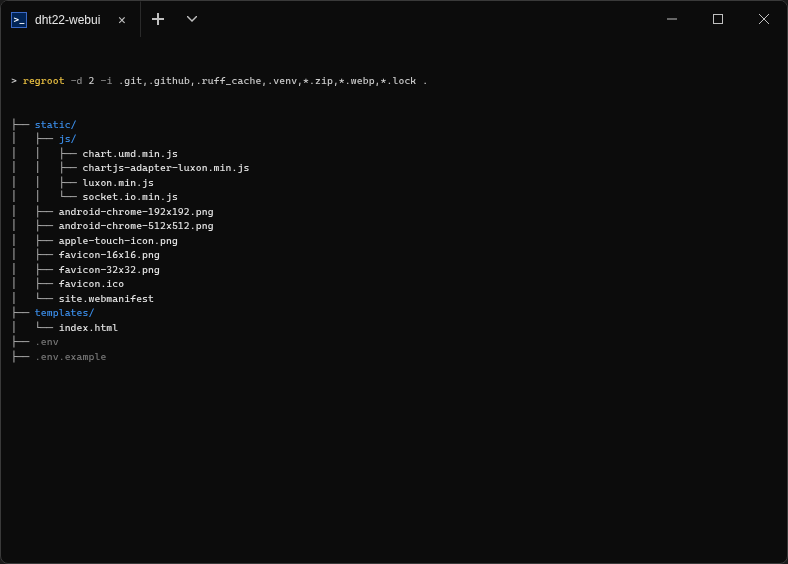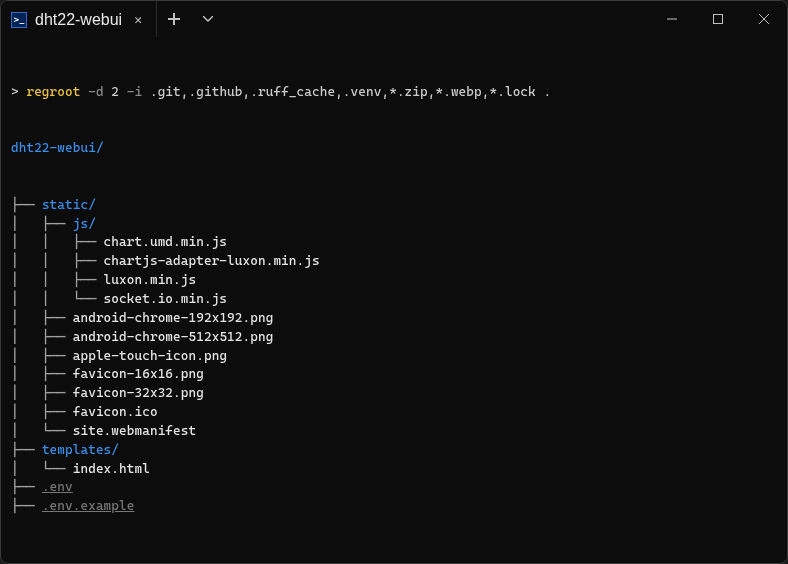--- a/index.html
+++ b/index.html
@@ -48,21 +48,21 @@
     cursor: pointer;
   }
   .tab .tab-icon {
     width: 16px; height: 16px;
     display: inline-flex; align-items:center; justify-content:center;
     background:#012456;
     border:1px solid #3b69c6;
     font-size:10px;
     color:#fff;
   }
-  .tab .tab-title { flex:1; font-size:16px; font-family:"Segoe UI",sans-serif;}
+  .tab .tab-title { flex:1; font-size:12px; font-family:"Segoe UI",sans-serif;}
   .tab .tab-close {
     width:16px;height:16px;color:#c0c0c0;font-size:13px;
     display:flex;align-items:center;justify-content:center;
     cursor:pointer;
   }
   .new-tab, .tab-dropdown {
     width: 34px;
     display:flex;align-items:center;justify-content:center;
     color:#c0c0c0; cursor:pointer; font-size:14px;
   }
@@ -72,32 +72,32 @@
     width:46px;height:36px;
     display:flex;align-items:center;justify-content:center;
     color:#c0c0c0;cursor:pointer;
   }
   .terminal{
     flex:1;
     padding: 8px 10px 2px 10px;
     color:#cccccc;
     line-height:1.45;
     white-space: pre;
-    font-size:13px;
+    font-size:10px;
     letter-spacing:0.1px;
     overflow:hidden;
   }
   .row{display:block;}
   .prompt-tok{color:#cccccc;}
   .cmd{color:#ecc242;}
   .flag{color:#888888;}
   .arg{color:#cccccc;}
   .dir{color:#3b8eea;}
   .file{color:#e5e5e5;}
-  .dim{color:#777777;text-decoration:underline;}
+  .dim{color:#777777;}
   .tree-char{color:#a0a0a0;}
 </style>
 </head>
 <body>
 
 <div class="window">
 
   <div class="titlebar">
     <div class="tab-area">
       <div class="tab">
@@ -131,17 +131,16 @@
       <div class="win-btn">
         <svg width="10" height="10" viewBox="0 0 10 10">
             <path d="M0 0l10 10M10 0L0 10" stroke="currentColor" stroke-width="1"></path>
           </svg>
       </div>
     </div>
   </div>
 
   <div class="terminal">
     <span class="row"><span class="prompt-tok">&gt;</span> <span class="cmd">regroot</span> <span class="flag">-d</span> <span class="arg">2</span> <span class="flag">-i</span> <span class="arg">.git,.github,.ruff_cache,.venv,*.zip,*.webp,*.lock</span> <span class="arg">.</span></span>
-    <span class="row"><span class="dir">dht22-webui/</span></span>
     <div id="tree-body"><span class="row"><span class="tree-char">├── </span><span class="dir">static/</span></span><span class="row"><span class="tree-char">│   ├── </span><span class="dir">js/</span></span><span class="row"><span class="tree-char">│   │   ├── </span><span class="file">chart.umd.min.js</span></span><span class="row"><span class="tree-char">│   │   ├── </span><span class="file">chartjs-adapter-luxon.min.js</span></span><span class="row"><span class="tree-char">│   │   ├── </span><span class="file">luxon.min.js</span></span><span class="row"><span class="tree-char">│   │   └── </span><span class="file">socket.io.min.js</span></span><span class="row"><span class="tree-char">│   ├── </span><span class="file">android-chrome-192x192.png</span></span><span class="row"><span class="tree-char">│   ├── </span><span class="file">android-chrome-512x512.png</span></span><span class="row"><span class="tree-char">│   ├── </span><span class="file">apple-touch-icon.png</span></span><span class="row"><span class="tree-char">│   ├── </span><span class="file">favicon-16x16.png</span></span><span class="row"><span class="tree-char">│   ├── </span><span class="file">favicon-32x32.png</span></span><span class="row"><span class="tree-char">│   ├── </span><span class="file">favicon.ico</span></span><span class="row"><span class="tree-char">│   └── </span><span class="file">site.webmanifest</span></span><span class="row"><span class="tree-char">├── </span><span class="dir">templates/</span></span><span class="row"><span class="tree-char">│   └── </span><span class="file">index.html</span></span><span class="row"><span class="tree-char">├── </span><span class="dim">.env</span></span><span class="row"><span class="tree-char">├── </span><span class="dim">.env.example</span></span></div>
   </div>
 
 </div>
 
 </body></html>

